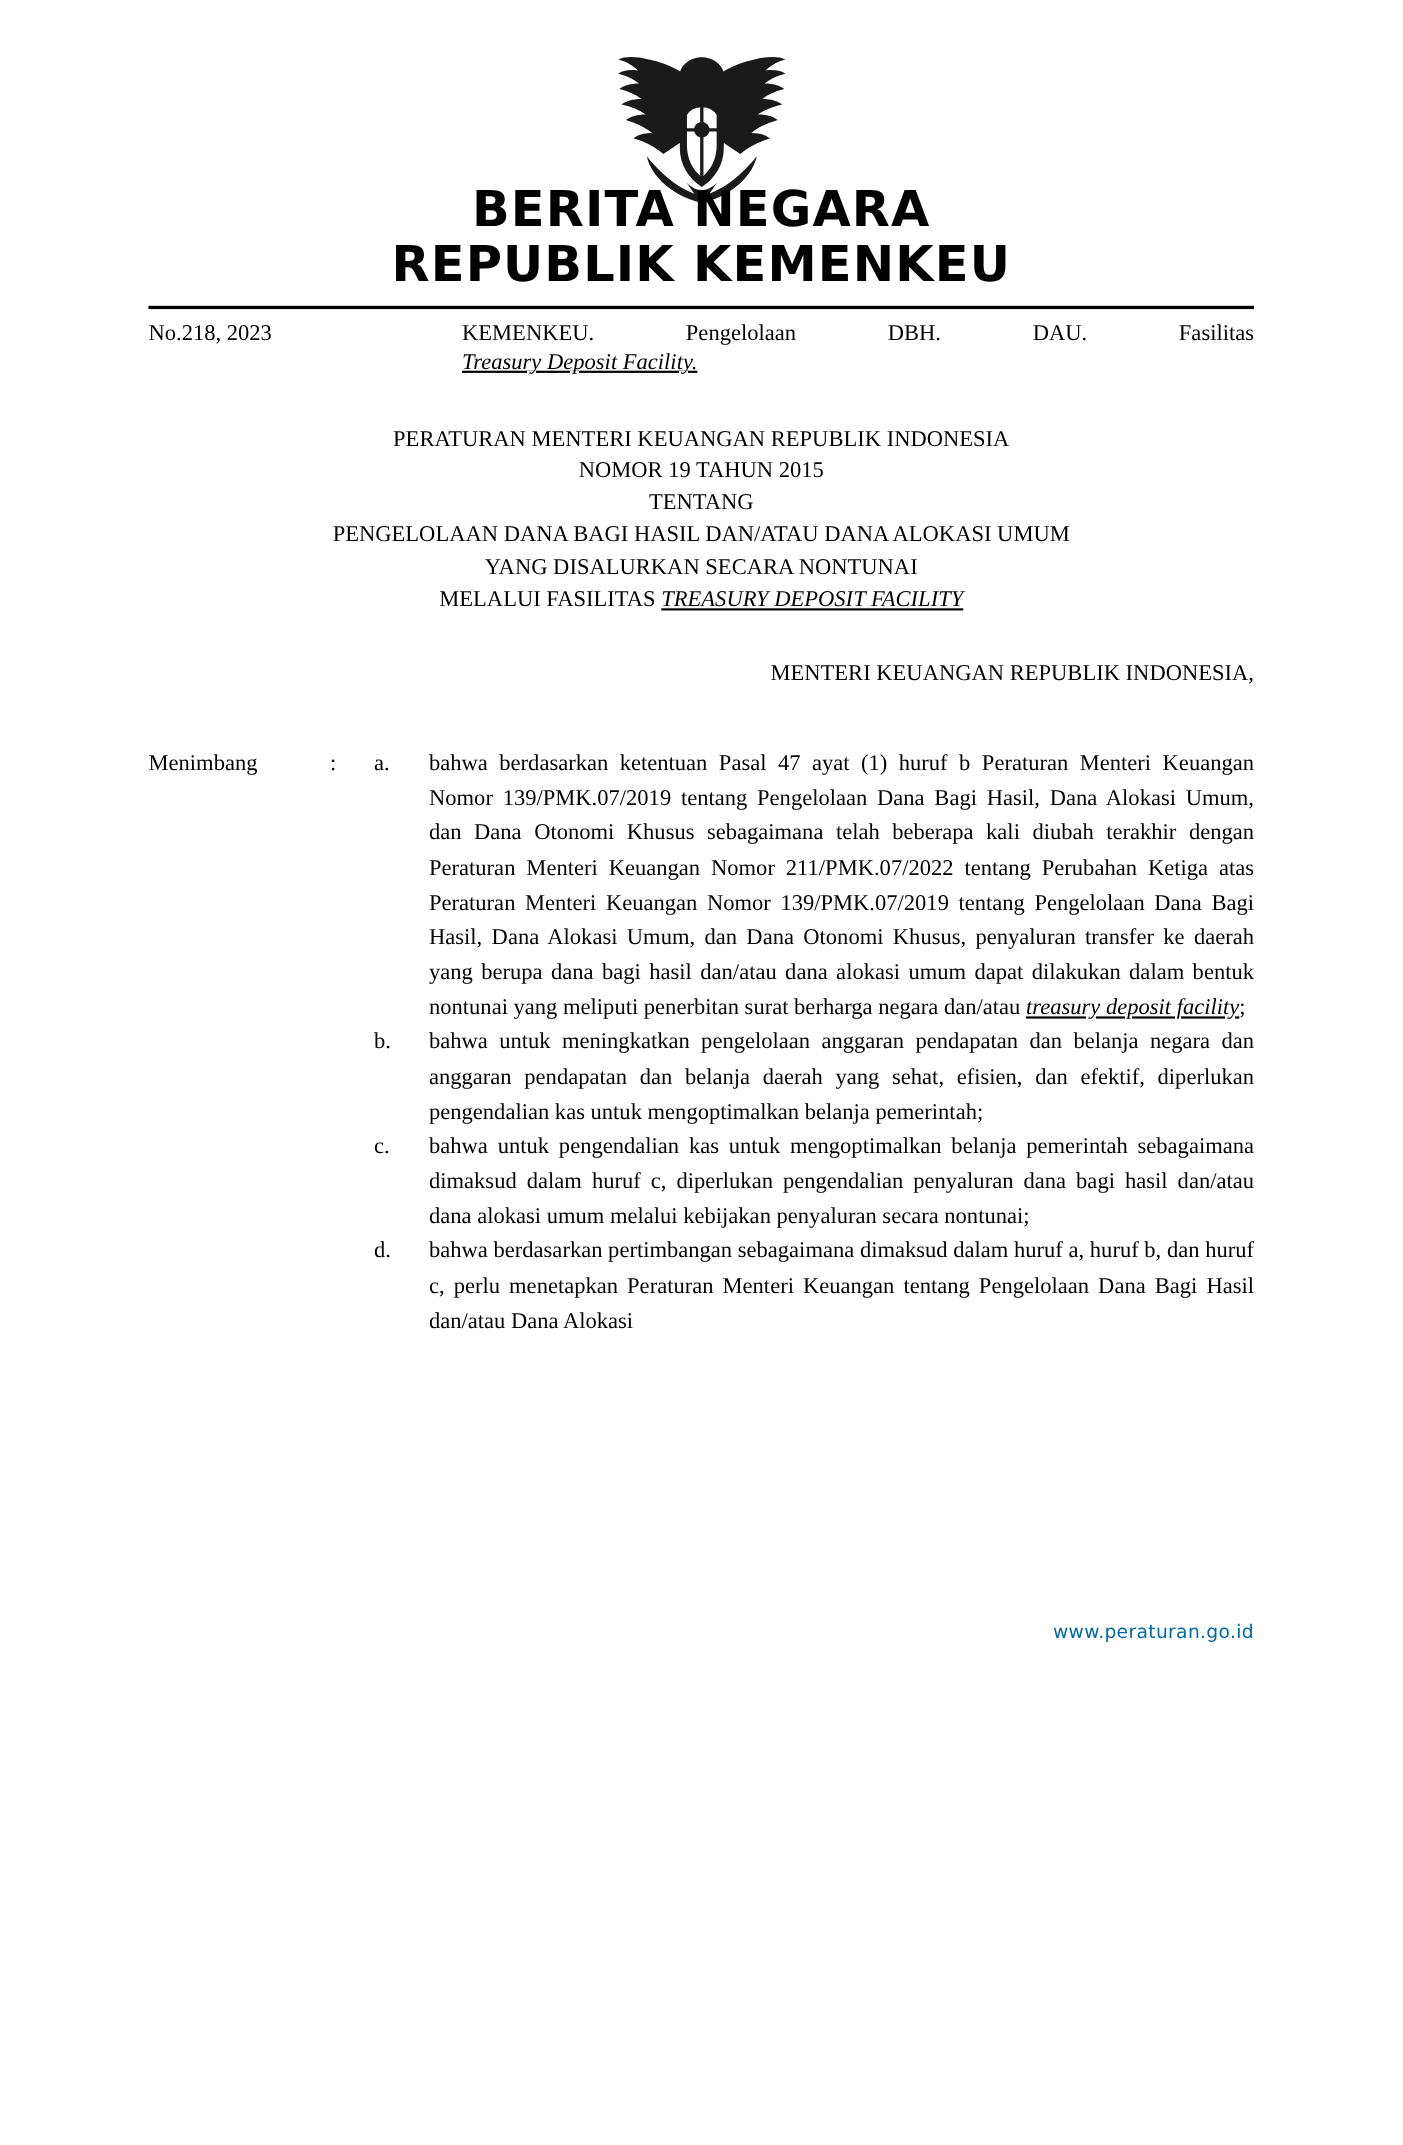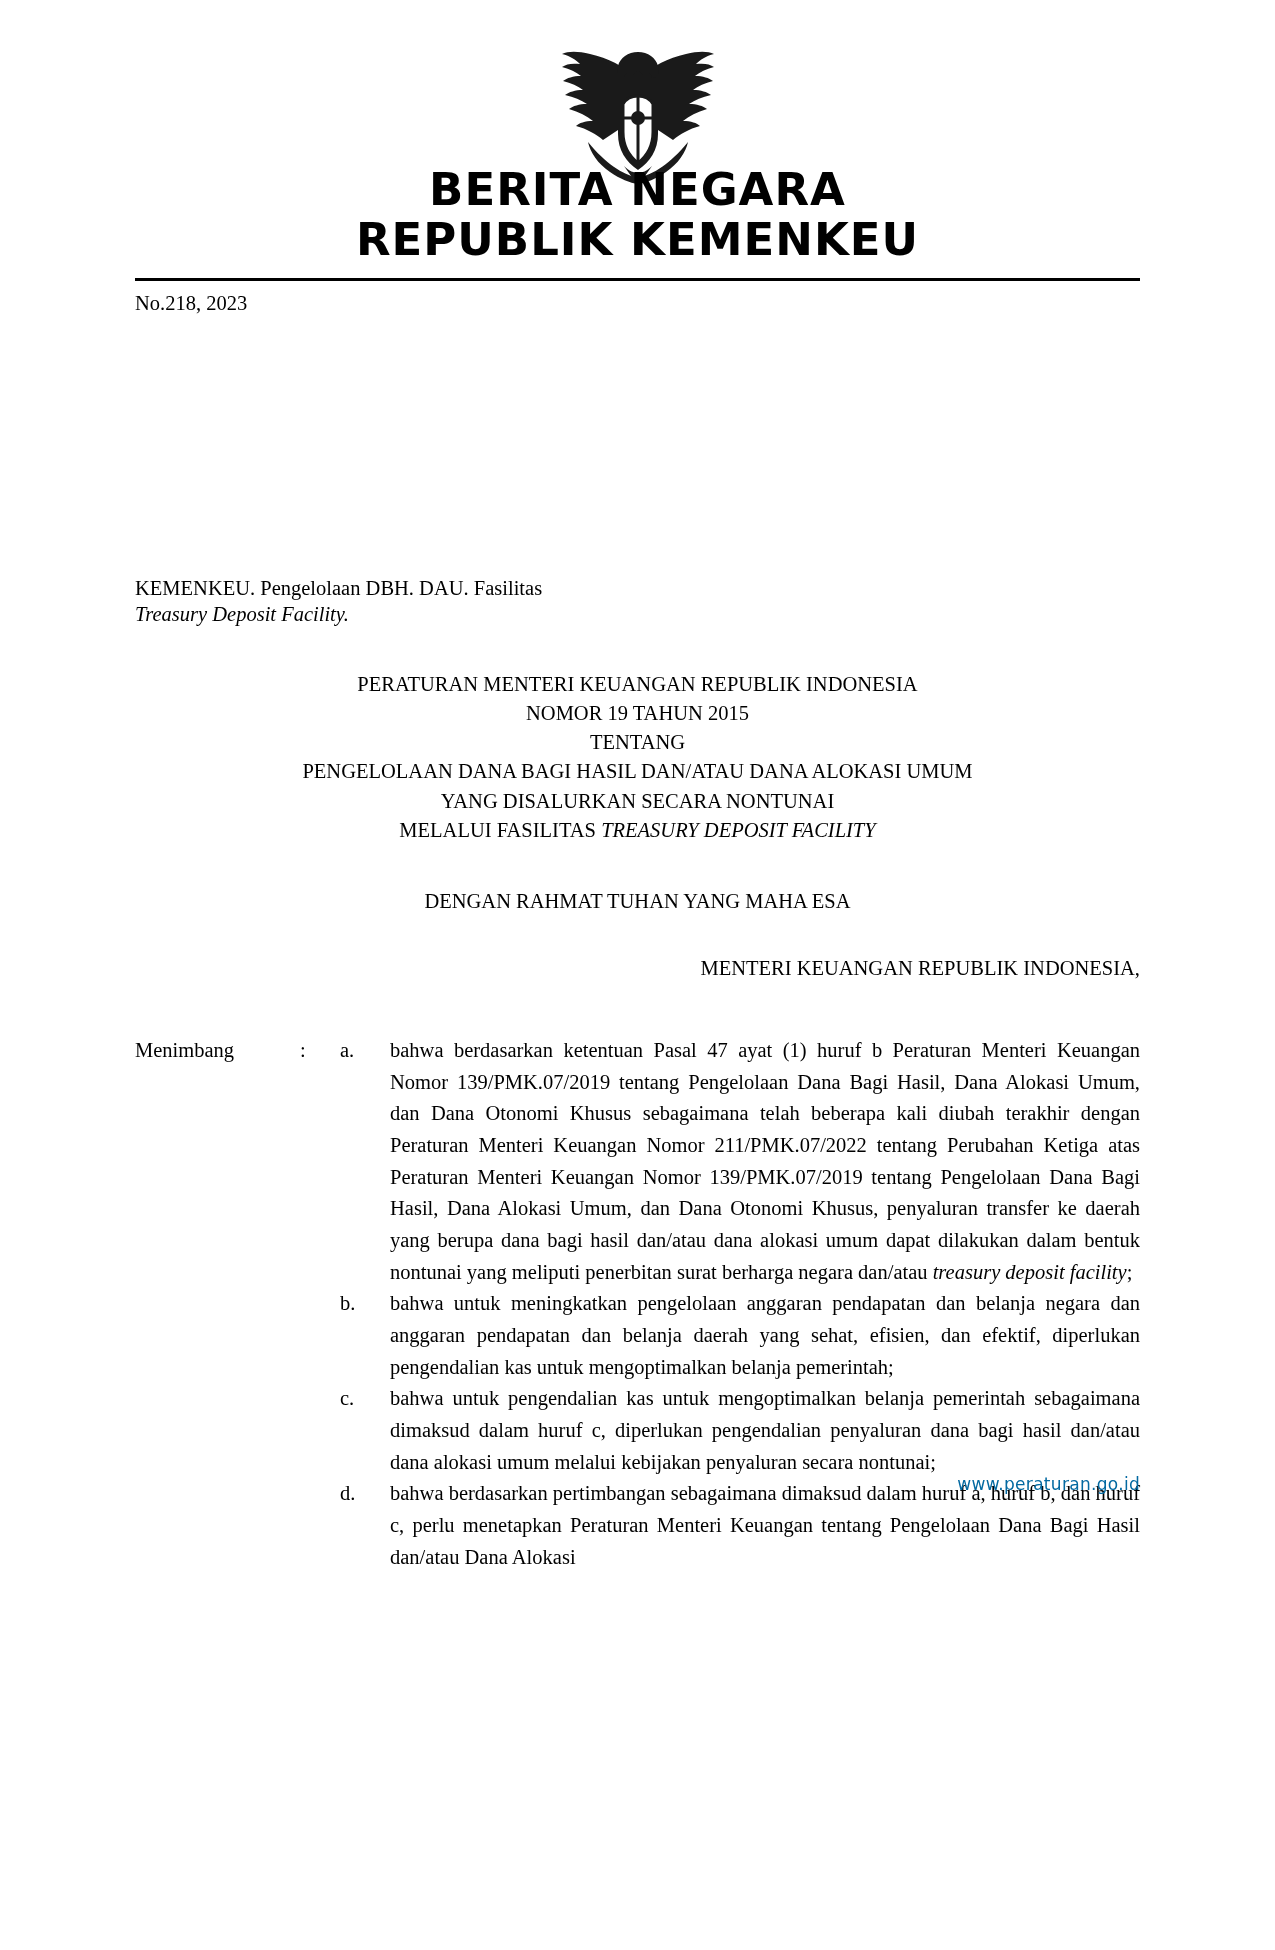--- a/index.html
+++ b/index.html
@@ -58,21 +58,20 @@
     margin: 12px 0 0 0;
   }
 
   
   .header-row {
     display: flex;
     align-items: flex-start;
     margin-top: 9px;
     font-size: 20.5px;
     line-height: 1.3;
-    flex-direction: column;
   }
   .header-row .issue {
     width: 285px;
     flex: 0 0 285px;
     white-space: nowrap;
   }
   .header-row .subject {
     flex: 1 1 auto;
     text-align: justify;
     text-align-last: justify;
@@ -137,20 +136,21 @@
   .cons-item .body {
     flex: 1 1 auto;
     text-align: justify;
     text-align-last: left;
   }
   .cons-rest {
     margin-left: 205px;
   }
   .ital {
     font-style: italic;
+    text-decoration: underline;
   }
 
   
   .footer {
     position: absolute;
     right: 135px;
     bottom: 40px;
     font-family: "DejaVu Sans", sans-serif;
     font-size: 17px;
     color: #0369a1;
@@ -207,21 +207,20 @@
     <div>PERATURAN MENTERI KEUANGAN REPUBLIK INDONESIA</div>
     <div>NOMOR 19 TAHUN 2015</div>
     <div>TENTANG</div>
     <div>PENGELOLAAN DANA BAGI HASIL DAN/ATAU DANA ALOKASI UMUM</div>
     <div>YANG DISALURKAN SECARA NONTUNAI</div>
     <div>
       <span>MELALUI FASILITAS </span><span class="ital">TREASURY DEPOSIT FACILITY</span>
     </div>
   </div>
 
-  <div class="invocation">DENGAN RAHMAT TUHAN YANG MAHA ESA</div>
   <div class="ministry">MENTERI KEUANGAN REPUBLIK INDONESIA,</div>
 
   <div class="considering">
 
     <div class="cons-first">
       <div class="cons-label">Menimbang</div>
       <div class="cons-colon">:</div>
       <div class="cons-item" style="flex:1 1 auto;">
         <div class="marker">a.</div>
         <div class="body"><span>bahwa berdasarkan ketentuan Pasal 47 ayat (1) huruf b Peraturan Menteri Keuangan Nomor 139/PMK.07/2019 tentang Pengelolaan Dana Bagi Hasil, Dana Alokasi Umum, dan Dana Otonomi Khusus sebagaimana telah beberapa kali diubah terakhir dengan Peraturan Menteri Keuangan Nomor 211/PMK.07/2022 tentang Perubahan Ketiga atas Peraturan Menteri Keuangan Nomor 139/PMK.07/2019 tentang Pengelolaan Dana Bagi Hasil, Dana Alokasi Umum, dan Dana Otonomi Khusus, penyaluran transfer ke daerah yang berupa dana bagi hasil dan/atau dana alokasi umum dapat dilakukan dalam bentuk nontunai yang meliputi penerbitan surat berharga negara dan/atau </span><span class="ital">treasury deposit facility</span><span>;</span></div>

